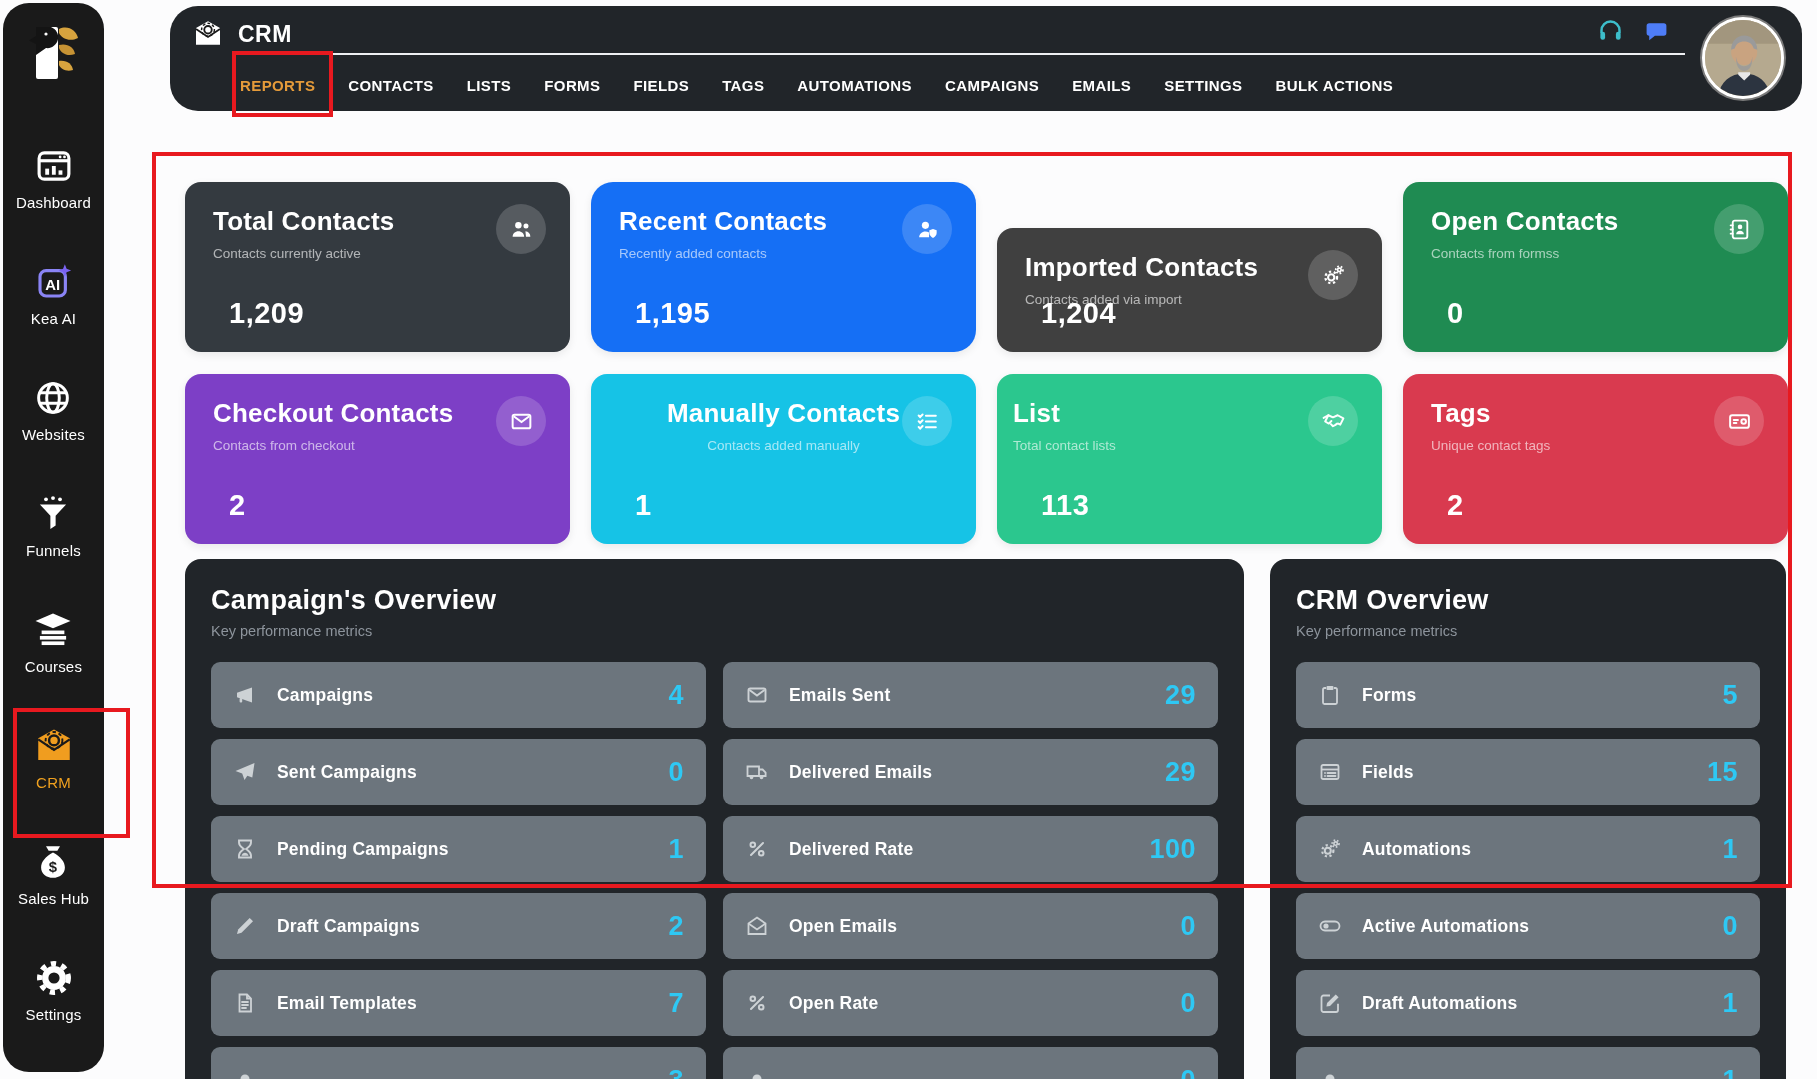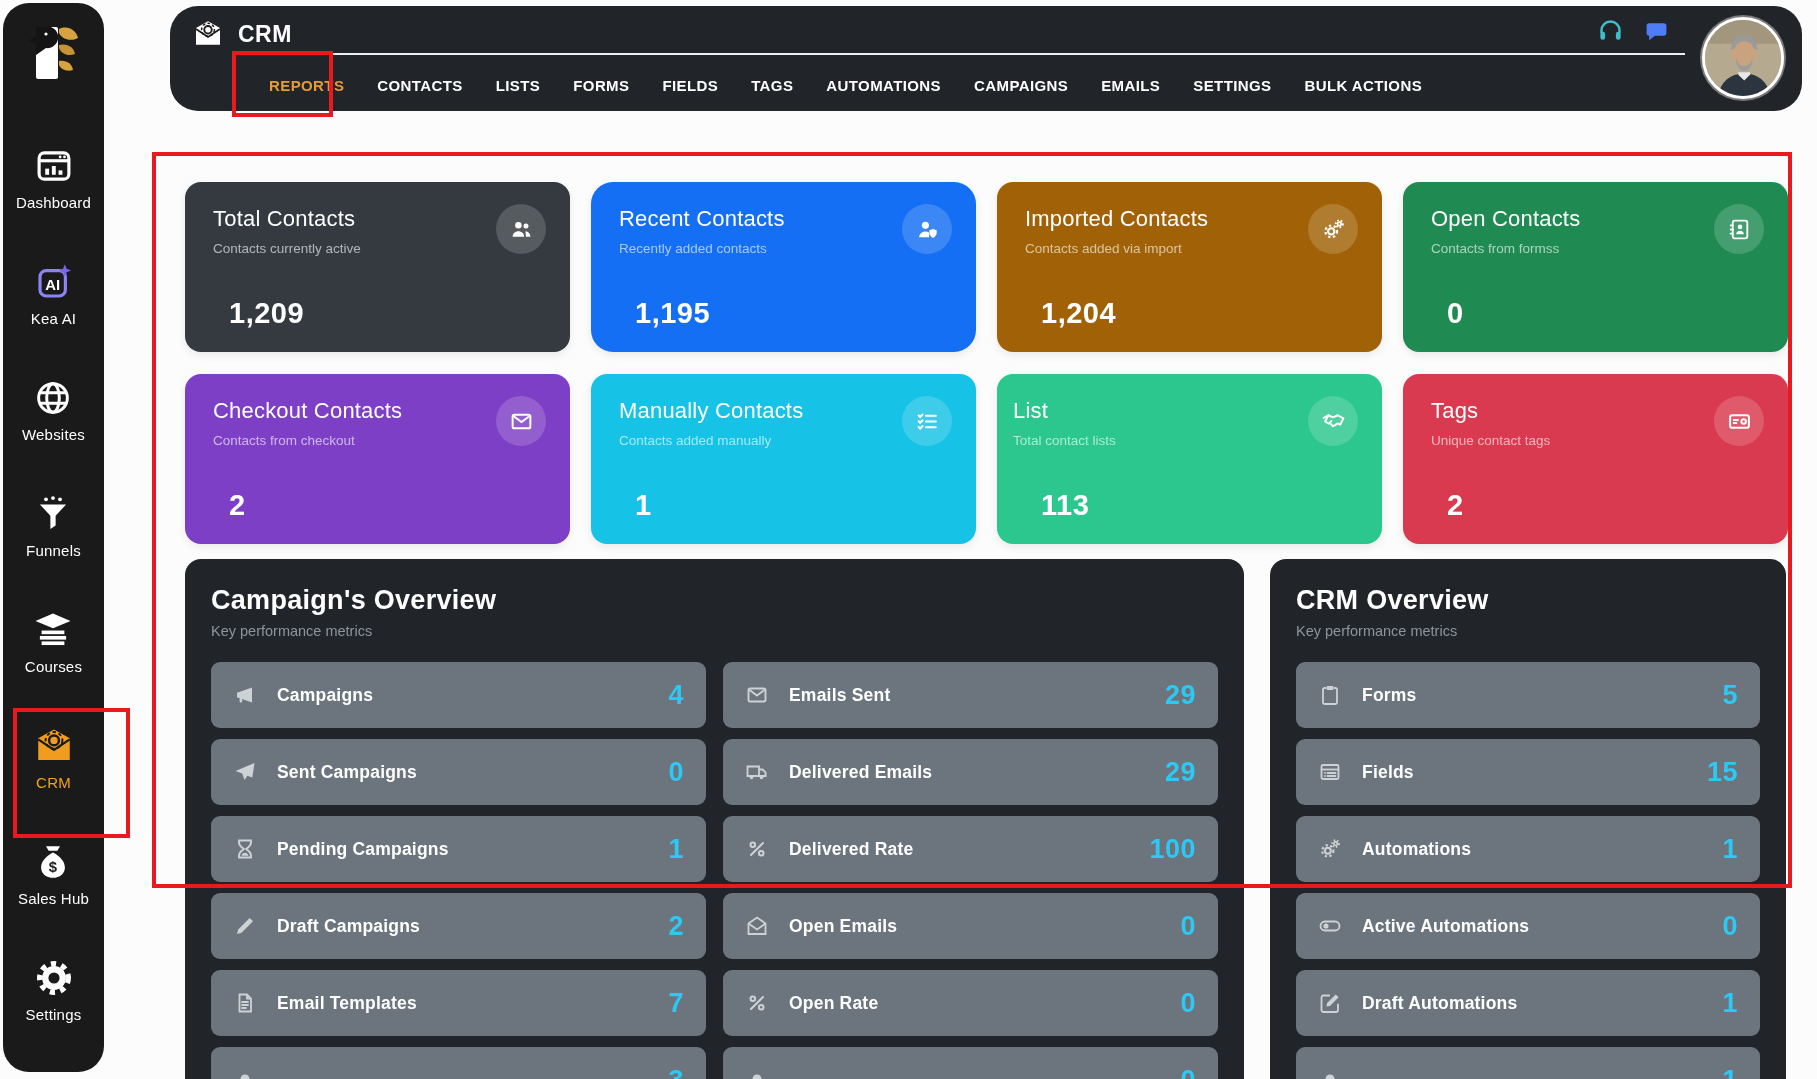--- a/index.html
+++ b/index.html
@@ -25,36 +25,36 @@
   .header{
     position:absolute;left:170px;top:6px;width:1632px;height:105px;
     background:#212529;border-radius:28px;z-index:4;
   }
   .brand{position:absolute;left:22px;top:12px;display:flex;align-items:center;gap:14px;}
   .brand-icon{width:32px;height:32px;color:#ffffff;}
   .brand-title{color:#fff;font-size:23px;font-weight:bold;letter-spacing:.5px;}
   .header-divider{position:absolute;left:117px;top:47px;width:1398px;height:2px;background:#eef0f2;}
   .tabs{position:absolute;left:70px;top:61px;display:flex;gap:33px;align-items:center;height:36px;}
   .tab{color:#fff;font-size:15px;font-weight:bold;letter-spacing:.4px;cursor:pointer;white-space:nowrap;}
-  .tab.active{color:#e59b3a;margin-left:29px;}
+  .tab.active{color:#e59b3a;}
   .hdr-icon{position:absolute;cursor:pointer;}
   .hp-icon{left:1427px;top:11px;width:27px;height:27px;color:#3dbecb;}
   .chat-icon{left:1474px;top:13px;width:25px;height:25px;color:#4e7df7;}
   .avatar{
     position:absolute;left:1532px;top:11px;width:76px;height:76px;border-radius:50%;
     border:3px solid #ffffff;box-shadow:0 0 0 2px #7a7a7a;overflow:hidden;background:#b5a98f;cursor:pointer;
   }
   .avatar svg{width:100%;height:100%;display:block;}
   
   .cards{
     position:absolute;left:185px;top:182px;z-index:3;
     display:grid;grid-template-columns:repeat(4,385px);gap:22px 21px;grid-auto-rows:170px;
   }
   .card{border-radius:16px;position:relative;color:#fff;padding:24px 28px;box-sizing:border-box;box-shadow:0 3px 8px rgba(0,0,0,.08);}
-  .card-title{font-size:22px;font-weight:normal;letter-spacing:.2px;}
+  .card-title{font-size:26px;font-weight:bold;letter-spacing:.2px;}
   .card-sub{margin-top:9px;font-size:13.5px;color:rgba(255,255,255,.62);}
   .card-value{position:absolute;left:44px;bottom:22px;font-size:29px;font-weight:bold;letter-spacing:.5px;}
   .card-badge{
     position:absolute;right:24px;top:22px;width:50px;height:50px;border-radius:50%;
     background:rgba(255,255,255,.17);display:flex;align-items:center;justify-content:center;
   }
   .card-badge svg{width:25px;height:25px;color:#fff;}
   
   .panel{
     position:absolute;top:559px;background:#212529;border-radius:16px;color:#fff;
@@ -361,21 +361,21 @@
   <div class="card" style="background: rgb(21, 111, 245); border-radius: 22px;">
     <div class="card-title">Recent Contacts</div>
     <div class="card-sub">Recently added contacts</div>
     <div class="card-badge">
         <svg>
           <use href="#i-user-badge"></use>
         </svg>
       </div>
     <div class="card-value">1,195</div>
   </div>
-  <div class="card" style="background: #a16207;">
+  <div class="card" style="background: #404040; margin-top: 46px;">
     <div class="card-title">Imported Contacts</div>
     <div class="card-sub">Contacts added via import</div>
     <div class="card-badge">
         <svg>
           <use href="#i-gears"></use>
         </svg>
       </div>
     <div class="card-value">1,204</div>
   </div>
   <div class="card" style="background: rgb(31, 139, 82);">
@@ -391,21 +391,21 @@
   <div class="card" style="background: rgb(125, 63, 198);">
     <div class="card-title">Checkout Contacts</div>
     <div class="card-sub">Contacts from checkout</div>
     <div class="card-badge">
         <svg>
           <use href="#i-envelope"></use>
         </svg>
       </div>
     <div class="card-value">2</div>
   </div>
-  <div class="card" style="background: rgb(22, 195, 230);">
+  <div class="card" style="background: rgb(22, 195, 230); text-align: center;">
     <div class="card-title">Manually Contacts</div>
     <div class="card-sub">Contacts added manually</div>
     <div class="card-badge">
         <svg>
           <use href="#i-checklist"></use>
         </svg>
       </div>
     <div class="card-value">1</div>
   </div>
   <div class="card" style="background: rgb(43, 199, 142); padding-left: 16px;">

